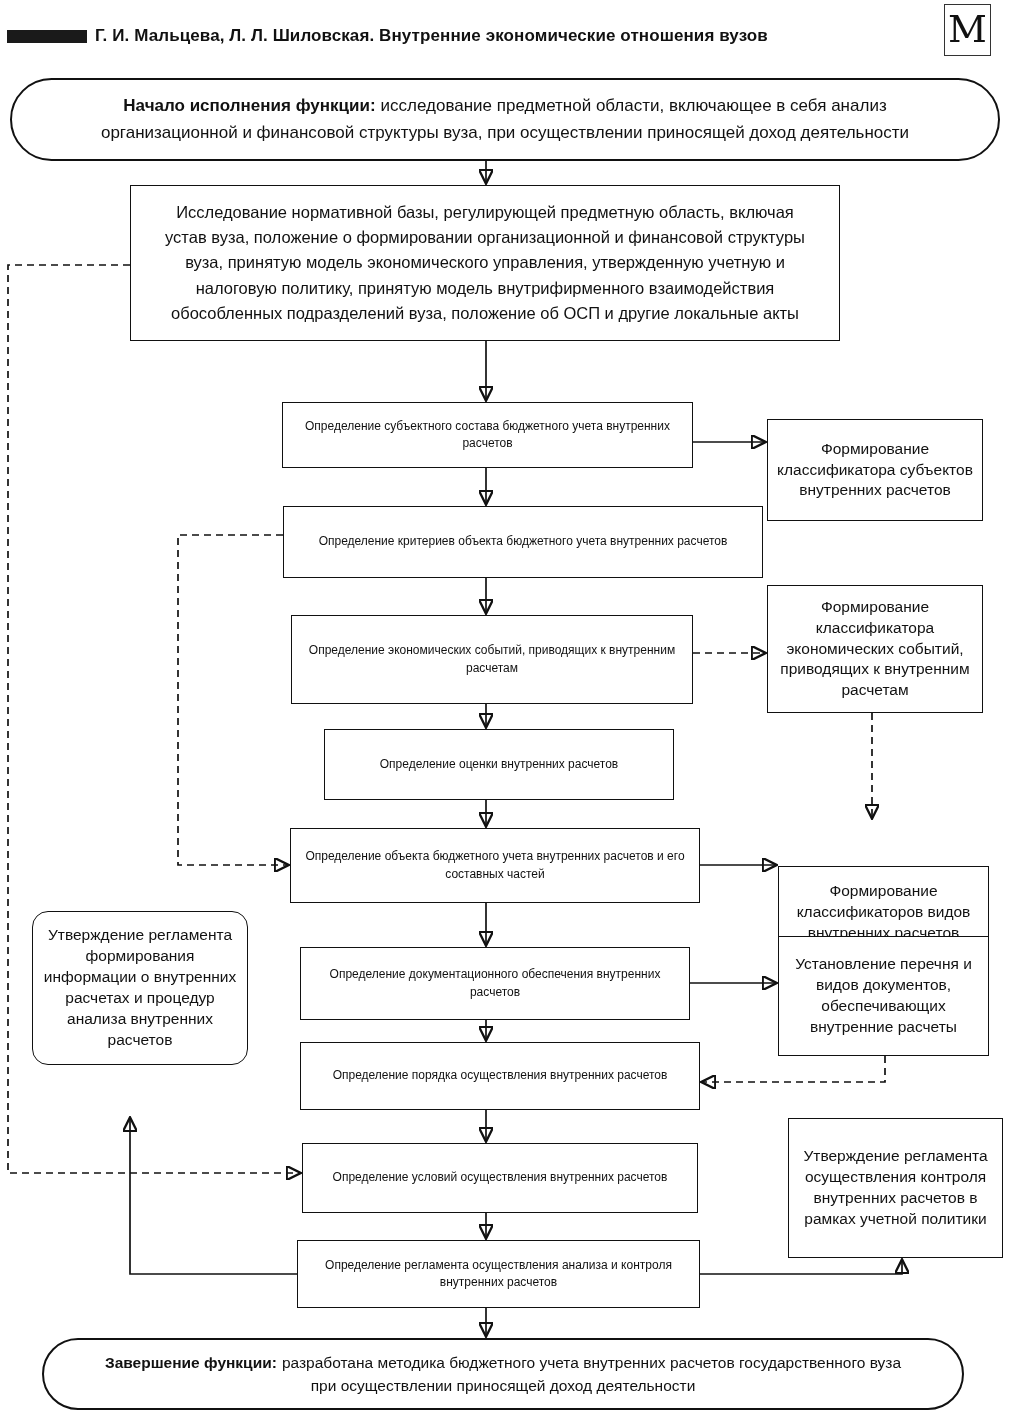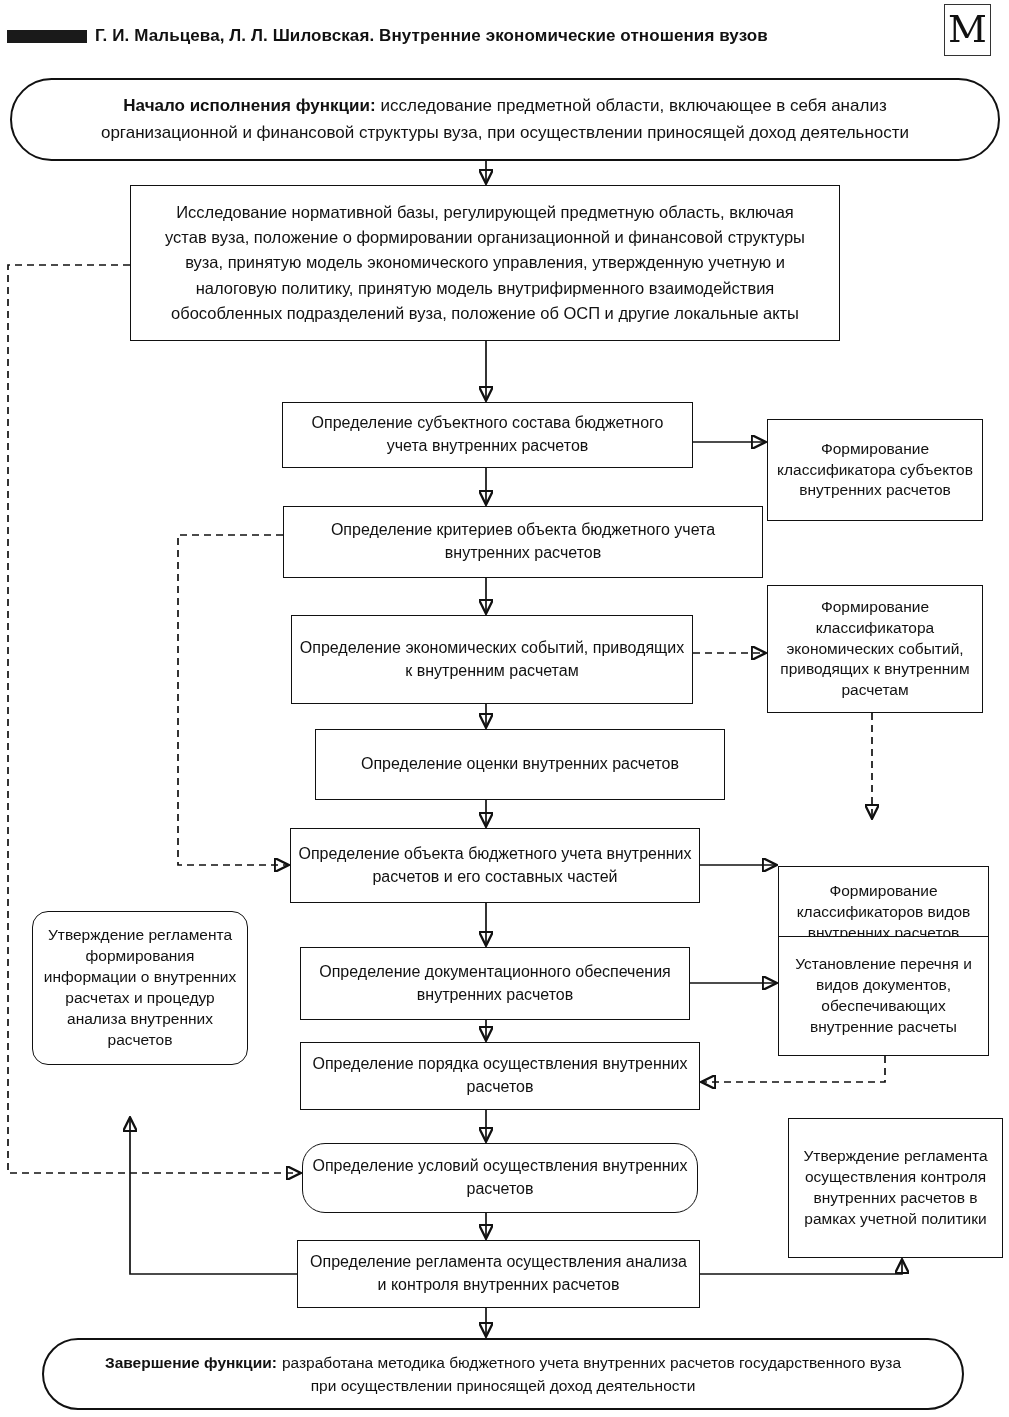--- a/index.html
+++ b/index.html
@@ -51,21 +51,21 @@
   
   .node {
     position: absolute;
     border: 1.7px solid #111;
     background: #fff;
     box-sizing: border-box;
     display: flex;
     align-items: center;
     justify-content: center;
     text-align: center;
-    font-size: 16px;
+    font-size: 12px;
     line-height: 1.42;
     padding: 4px 6px;
     z-index: 2;
   }
   .node.rounded {
     border-radius: 44px;
     border-width: 2px;
     font-size: 17px;
     line-height: 1.55;
     padding: 6px 46px;
@@ -157,37 +157,37 @@
   </div>
 
   <div class="node" style="left:283px; top:506px; width:480px; height:72px;">
     <span>Определение критериев объекта бюджетного учета внутренних расчетов</span>
   </div>
 
   <div class="node" style="left:291px; top:615px; width:402px; height:89px;">
     <span>Определение экономических событий, приводящих к внутренним расчетам</span>
   </div>
 
-  <div class="node" style="left:315px; top:729px; width:410px; height:71px;">
+  <div class="node" style="left:324px; top:729px; width:350px; height:71px;">
     <span>Определение оценки внутренних расчетов</span>
   </div>
 
   <div class="node" style="left:290px; top:828px; width:410px; height:75px;">
     <span>Определение объекта бюджетного учета внутренних расчетов и его составных частей</span>
   </div>
 
   <div class="node" style="left:300px; top:947px; width:390px; height:73px;">
     <span>Определение документационного обеспечения внутренних расчетов</span>
   </div>
 
   <div class="node" style="left:300px; top:1042px; width:400px; height:68px;">
     <span>Определение порядка осуществления внутренних расчетов</span>
   </div>
 
-  <div class="node" style="left:302px; top:1143px; width:396px; height:70px;border-radius:23px;">
+  <div class="node" style="left:302px; top:1143px; width:396px; height:70px;">
     <span>Определение условий осуществления внутренних расчетов</span>
   </div>
 
   <div class="node" style="left:297px; top:1240px; width:403px; height:68px;">
     <span>Определение регламента осуществления анализа и контроля внутренних расчетов</span>
   </div>
 
   <div class="node side" style="left:767px; top:387px; width:216px; height:102px;margin-top:32px;">
     <span>Формирование классификатора субъектов внутренних расчетов</span>
   </div>

